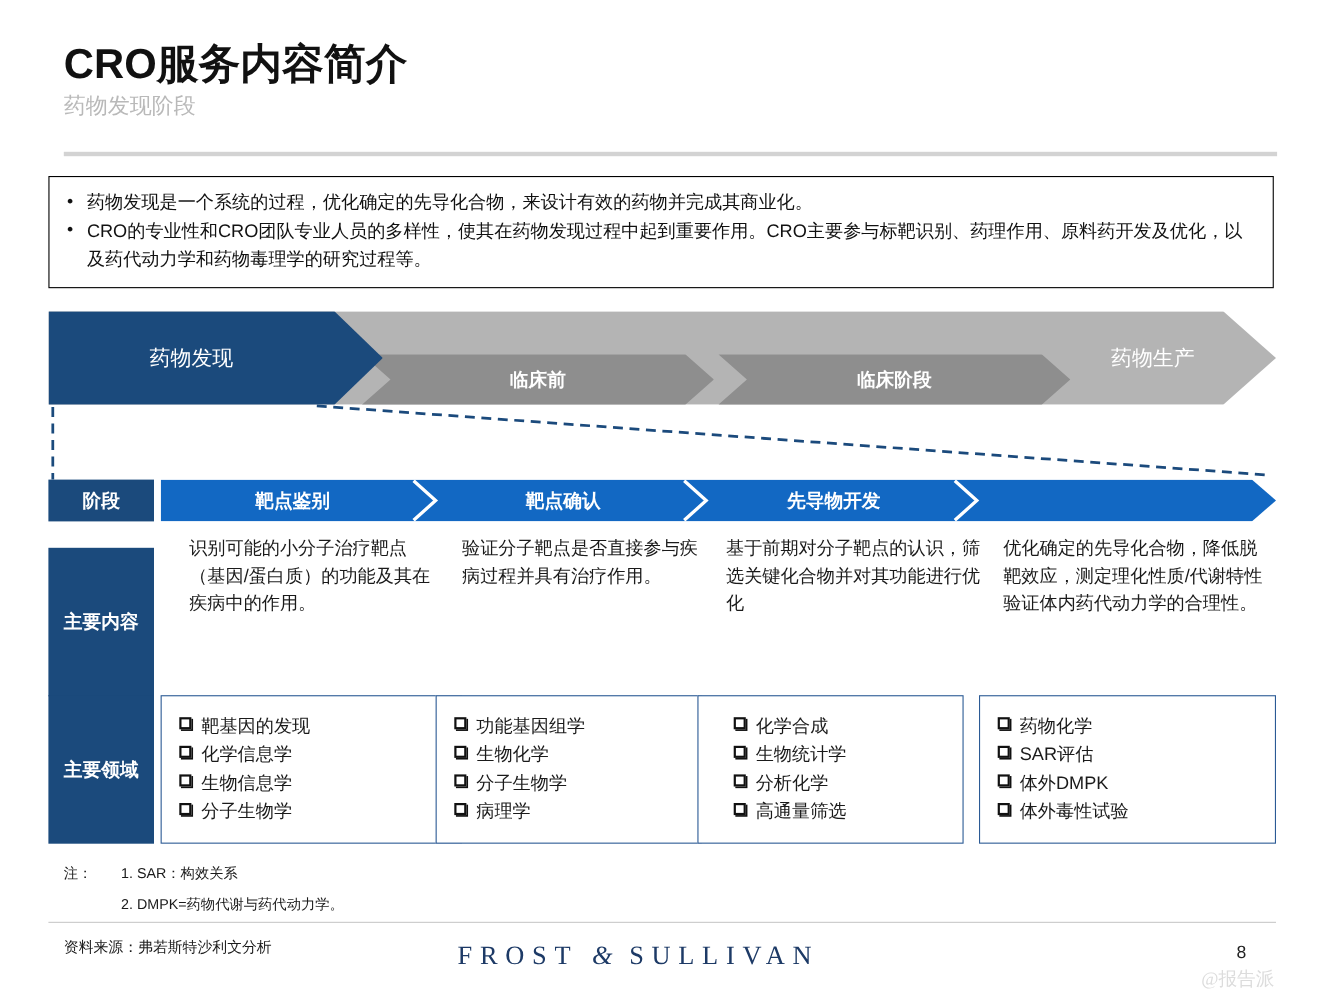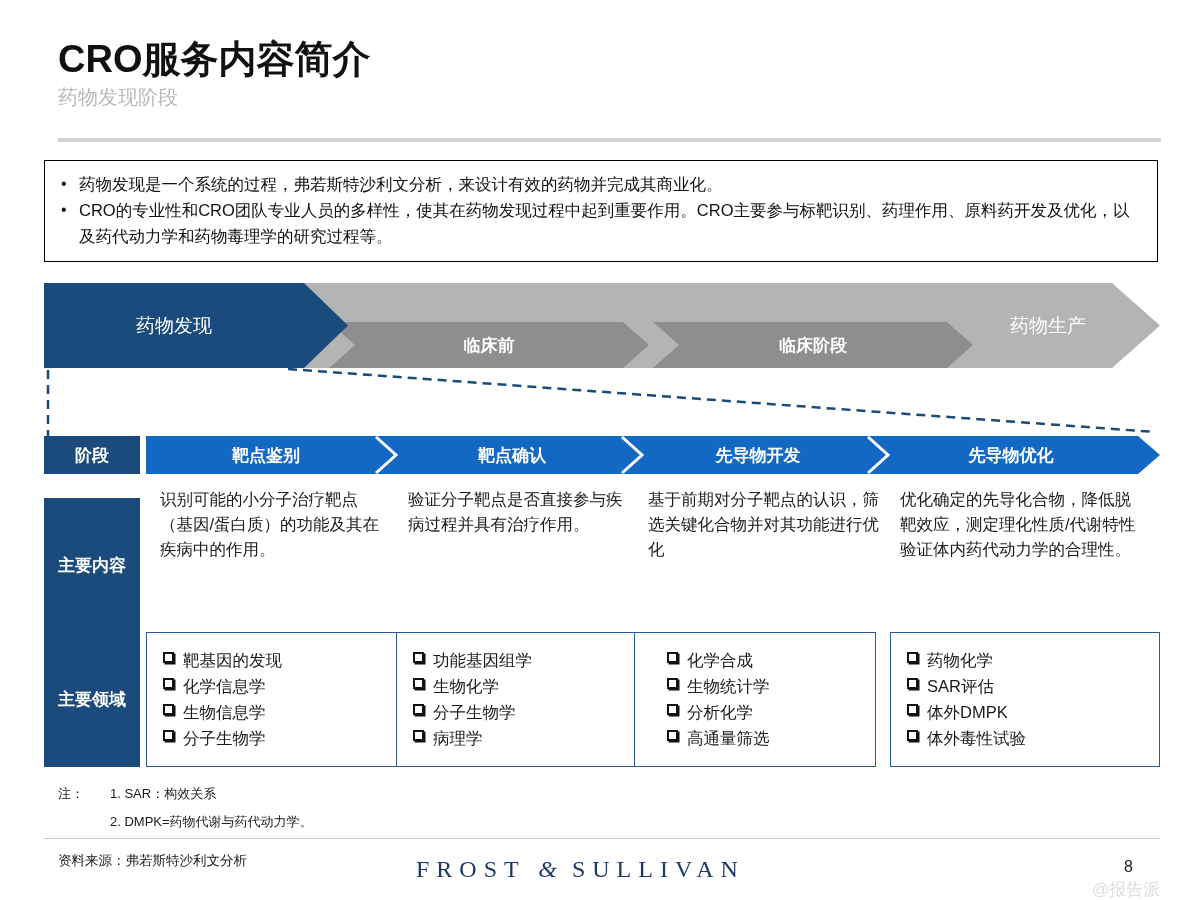--- a/index.html
+++ b/index.html
@@ -104,21 +104,21 @@
   }
   .chev{
     position:absolute;top:0;height:38px;width:26px;
     overflow:visible;
   }
   .chev svg{display:block;}
 
   
   .content-cell{
     position:absolute;top:487px;height:135px;
-    font-size:16.5px;line-height:1.52;color:#1a1a1a;
+    font-size:16.5px;line-height:1.52;color:#1a1a1a;margin-left:12px;
   }
 
   
   .domain-box{
     position:absolute;top:632px;height:135px;
     border:1.5px solid #2b5a95;background:#ffffff;
     box-sizing:border-box;padding:14px 10px 10px 16px;
   }
   .dm-item{
     font-size:16.5px;line-height:1.58;color:#1a1a1a;
@@ -142,37 +142,38 @@
   .logo{
     position:absolute;left:416px;top:856px;
     font-family:"Liberation Serif","DejaVu Serif",serif;
     font-size:24px;color:#1d3a66;letter-spacing:7px;white-space:nowrap;
   }
   .logo .amp{font-style:italic;letter-spacing:2px;}
   .pageno{position:absolute;left:1124px;top:858px;font-size:16px;color:#222;}
   .watermark{
     position:absolute;left:1092px;top:878px;font-size:17px;color:#dcdcdc;
     white-space:nowrap;
+    font-family:Liberation Serif, serif;
   }
 </style>
 </head>
 <body>
 
 <div class="slide">
 
   <div class="header">
     <div class="title">CRO服务内容简介</div>
     <div class="subtitle">药物发现阶段</div>
   </div>
   <div class="header-rule"></div>
 
   <div class="bulletbox">
     <div class="bullet">
       <span class="dot">•</span>
-      <span class="txt">药物发现是一个系统的过程，弗若斯特沙利文分析，来设计有效的药物并完成其商业化。</span>
+      <span class="txt">药物发现是一个系统的过程，优化确定的先导化合物，来设计有效的药物并完成其商业化。</span>
     </div>
     <div class="bullet">
       <span class="dot">•</span>
       <span class="txt">CRO的专业性和CRO团队专业人员的多样性，使其在药物发现过程中起到重要作用。CRO主要参与标靶识别、药理作用、原料药开发及优化，以及药代动力学和药物毒理学的研究过程等。</span>
     </div>
   </div>
 
   <div class="band">
     <div class="arrow-big">
       <span class="lbl">药物生产</span>
@@ -198,21 +199,20 @@
   <div class="label-col lc-stage">阶段</div>
   <div class="label-col lc-content">主要内容</div>
   <div class="label-col lc-domain">主要领域</div>
 
   <div class="stage-band">
     <div class="stage-bg"></div>
 
     <div class="stage-cell" style="left:0px;width:240px;">靶点鉴别</div>
     <div class="stage-cell" style="left:246px;width:240px;">靶点确认</div>
     <div class="stage-cell" style="left:492px;width:240px;">先导物开发</div>
-    <div class="stage-cell" style="left:740px;width:250px;">先导物优化</div>
 
     <div class="chev" style="left:228px;">
       <svg width="30" height="38" viewBox="0 0 30 38">
           <path d="M2 1 L22 19 L2 37" fill="none" stroke="#ffffff" stroke-width="3"></path>
         </svg>
     </div>
     <div class="chev" style="left:474px;">
       <svg width="30" height="38" viewBox="0 0 30 38">
           <path d="M2 1 L22 19 L2 37" fill="none" stroke="#ffffff" stroke-width="3"></path>
         </svg>

